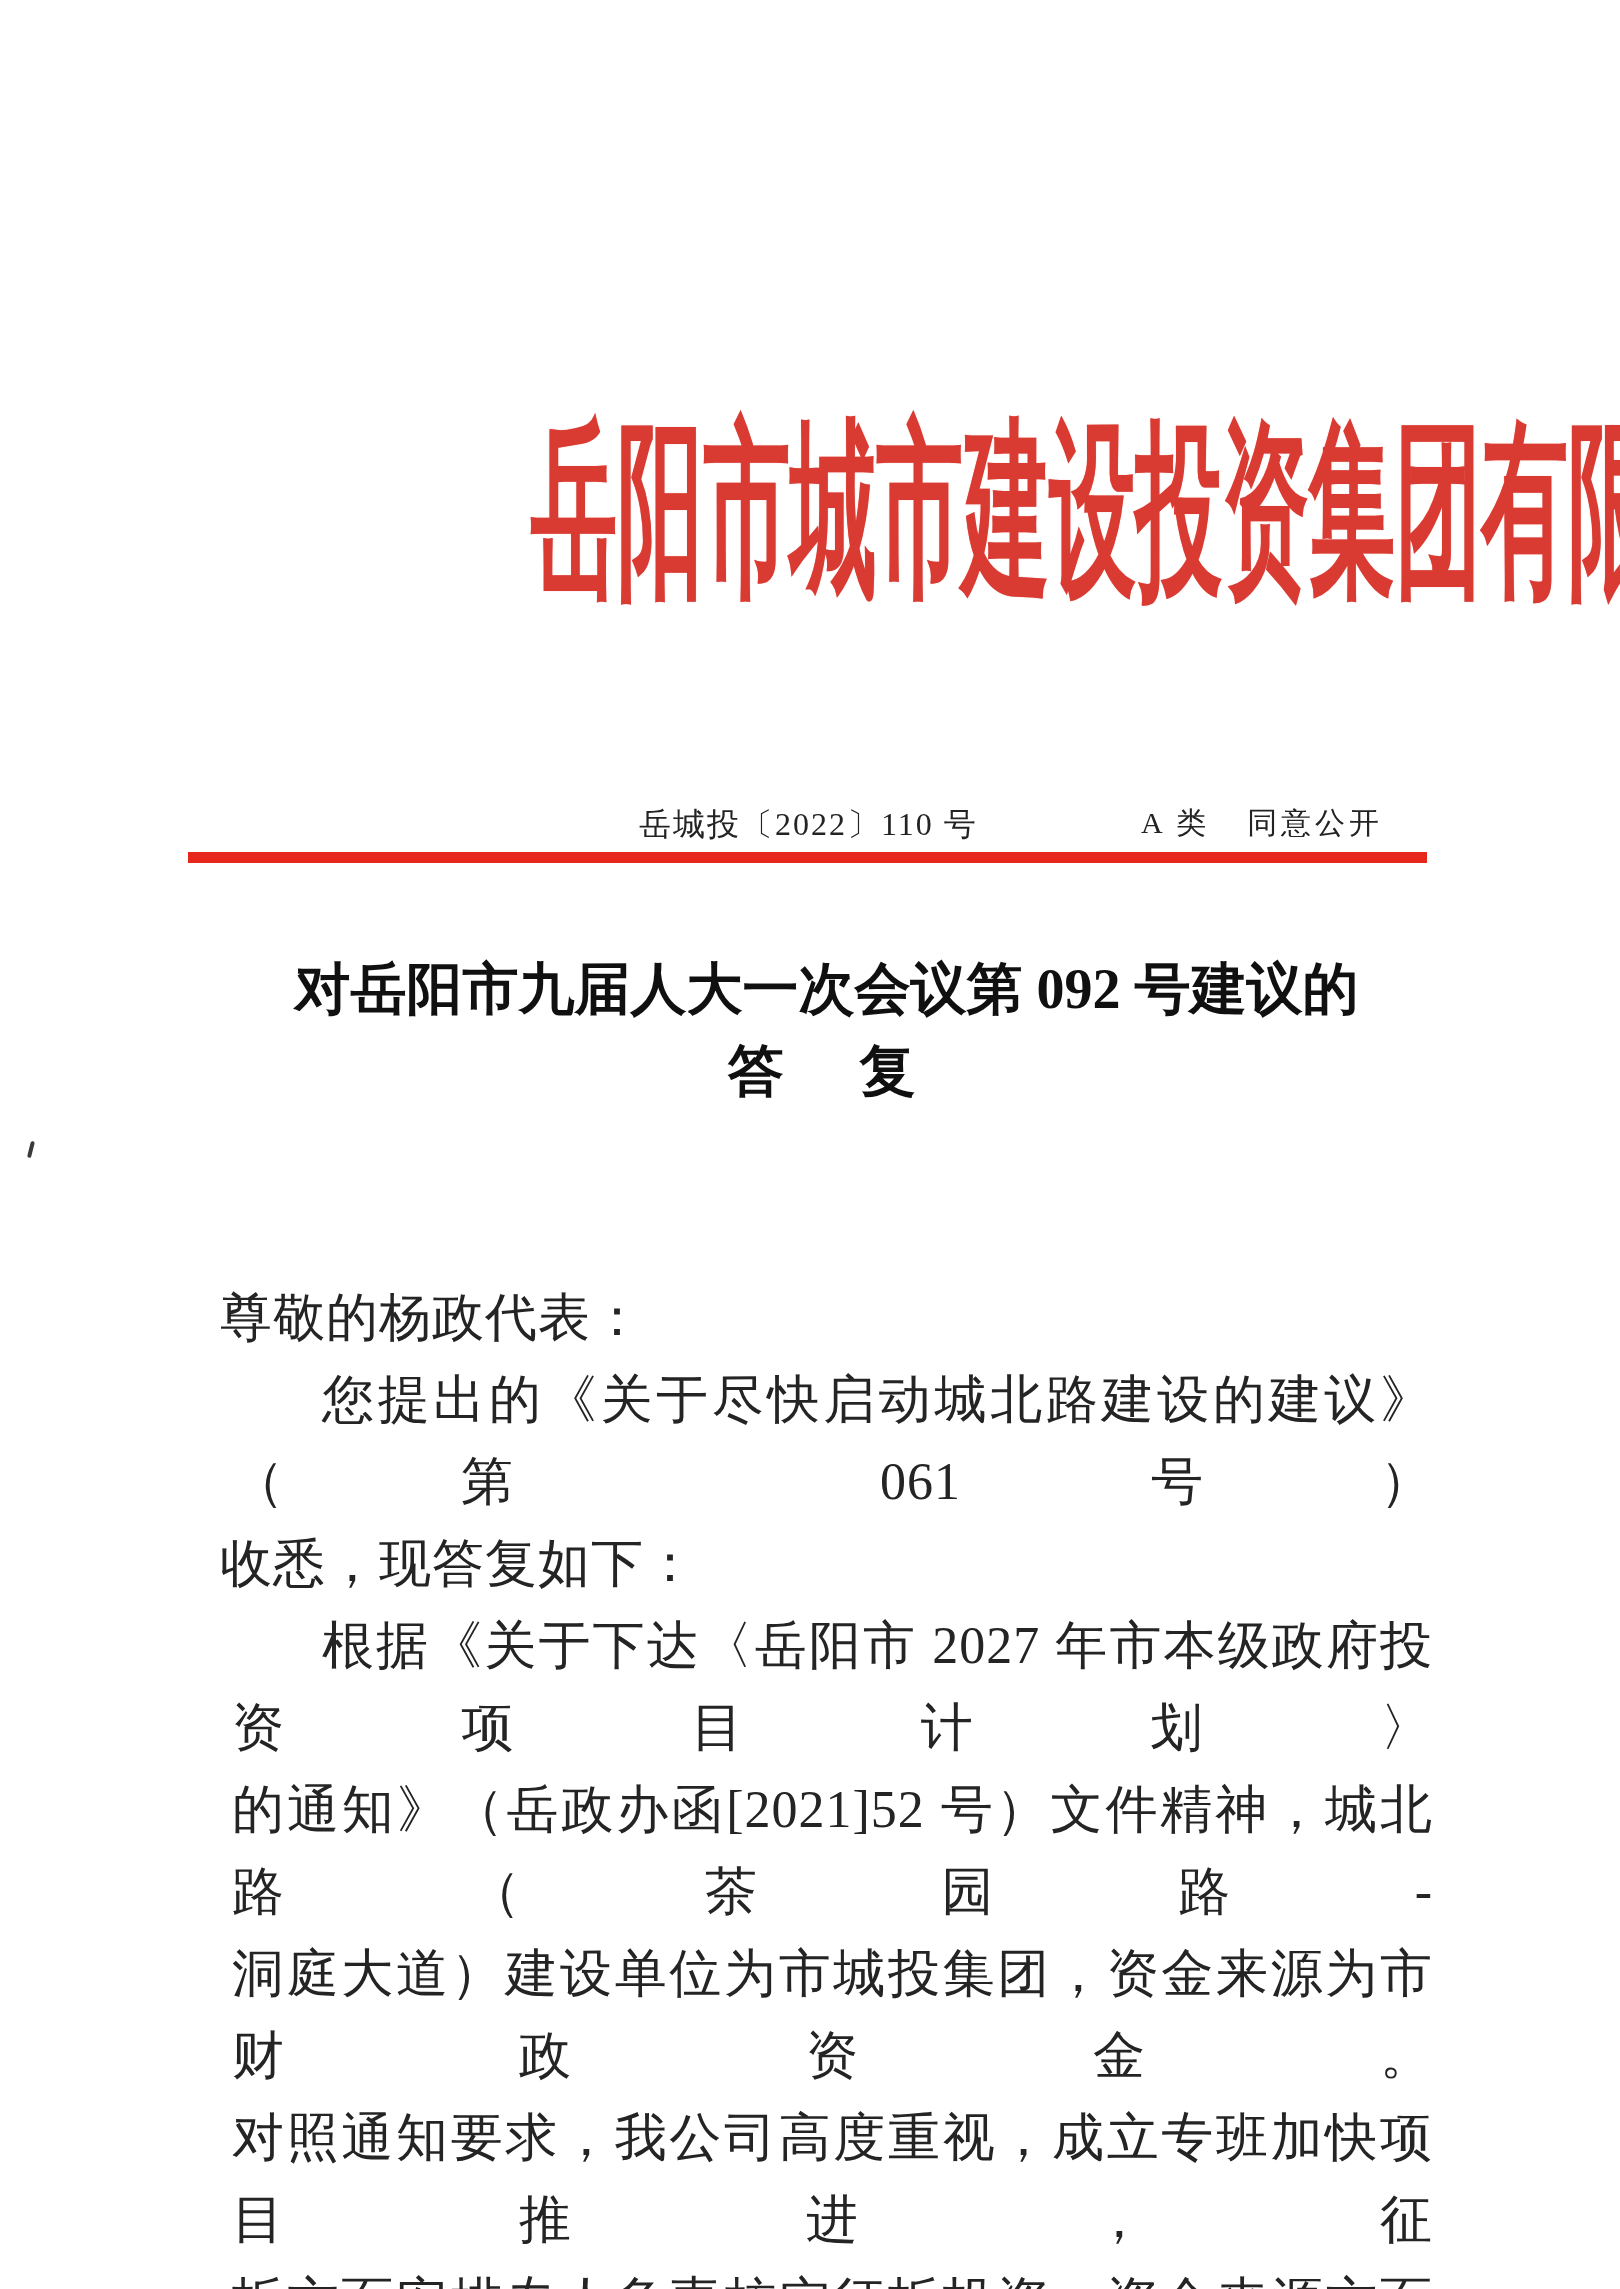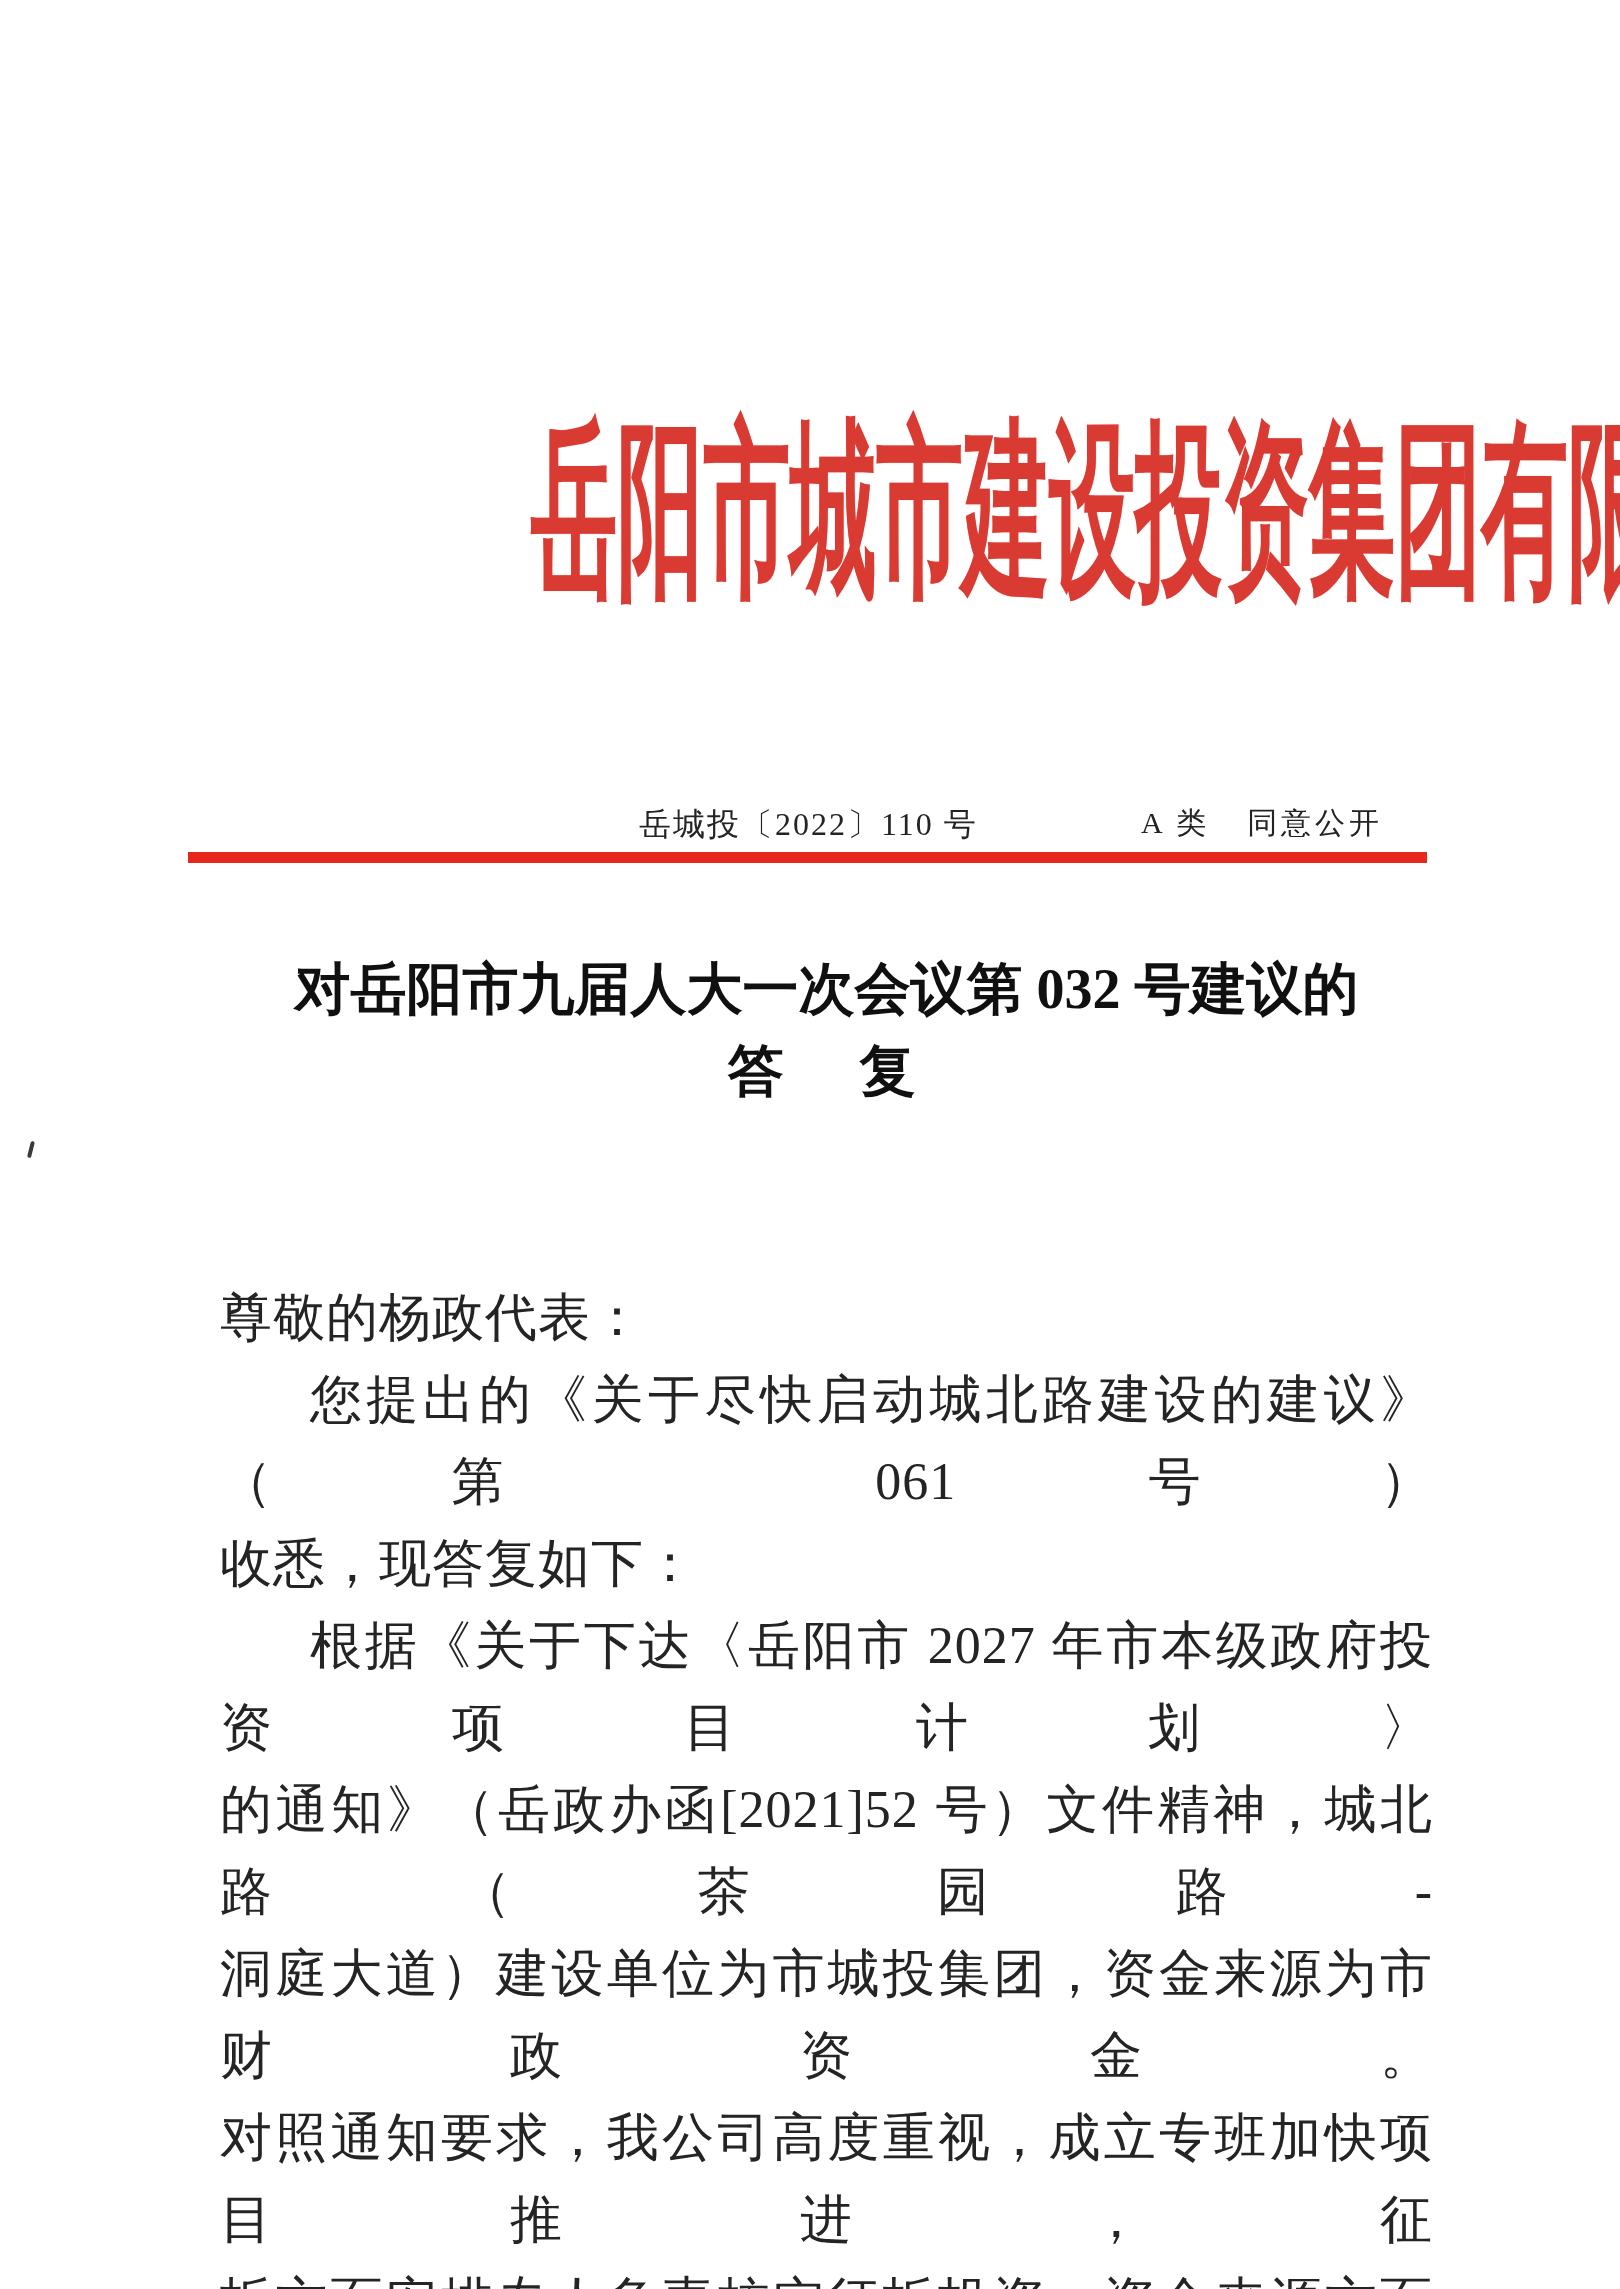--- a/index.html
+++ b/index.html
@@ -64,20 +64,21 @@
   .bline{
     font-size:52px;line-height:82px;
     letter-spacing:1px;
     white-space:nowrap;
   }
   .bline.fill{
     white-space:normal;
     text-align:justify;
     text-align-last:justify;
     text-justify:inter-ideograph;
+    margin-left:12px;
   }
   .bline.indent{text-indent:90px;}
   
   .stray-mark{
     position:absolute;left:29px;top:1141px;
     width:3.9px;height:16.7px;
     background:#3a3a3a;
     transform:rotate(14deg);
     border-radius:2px;
   }
@@ -94,21 +95,21 @@
   <div class="refnum">岳城投〔2022〕110 号</div>
 
   <div class="class-row">
     <span>A 类</span>
     <span>同意公开</span>
   </div>
 
   <div class="red-rule"></div>
 
   <div class="title-block">
-    <div class="title-line l2">对岳阳市九届人大一次会议第 032 号建议的</div>
+    <div class="title-line l2">对岳阳市九届人大一次会议第 092 号建议的</div>
     <div class="title-line l3">答　复</div>
   </div>
 
   <div class="body-block">
     <div class="bline">尊敬的杨政代表：</div>
     <div class="bline fill indent">您提出的《关于尽快启动城北路建设的建议》（第 061 号）</div>
     <div class="bline">收悉，现答复如下：</div>
     <div class="bline fill indent">根据《关于下达〈岳阳市 2027 年市本级政府投资项目计划〉</div>
     <div class="bline fill">的通知》（岳政办函[2021]52 号）文件精神，城北路（茶园路-</div>
     <div class="bline fill">洞庭大道）建设单位为市城投集团，资金来源为市财政资金。</div>

